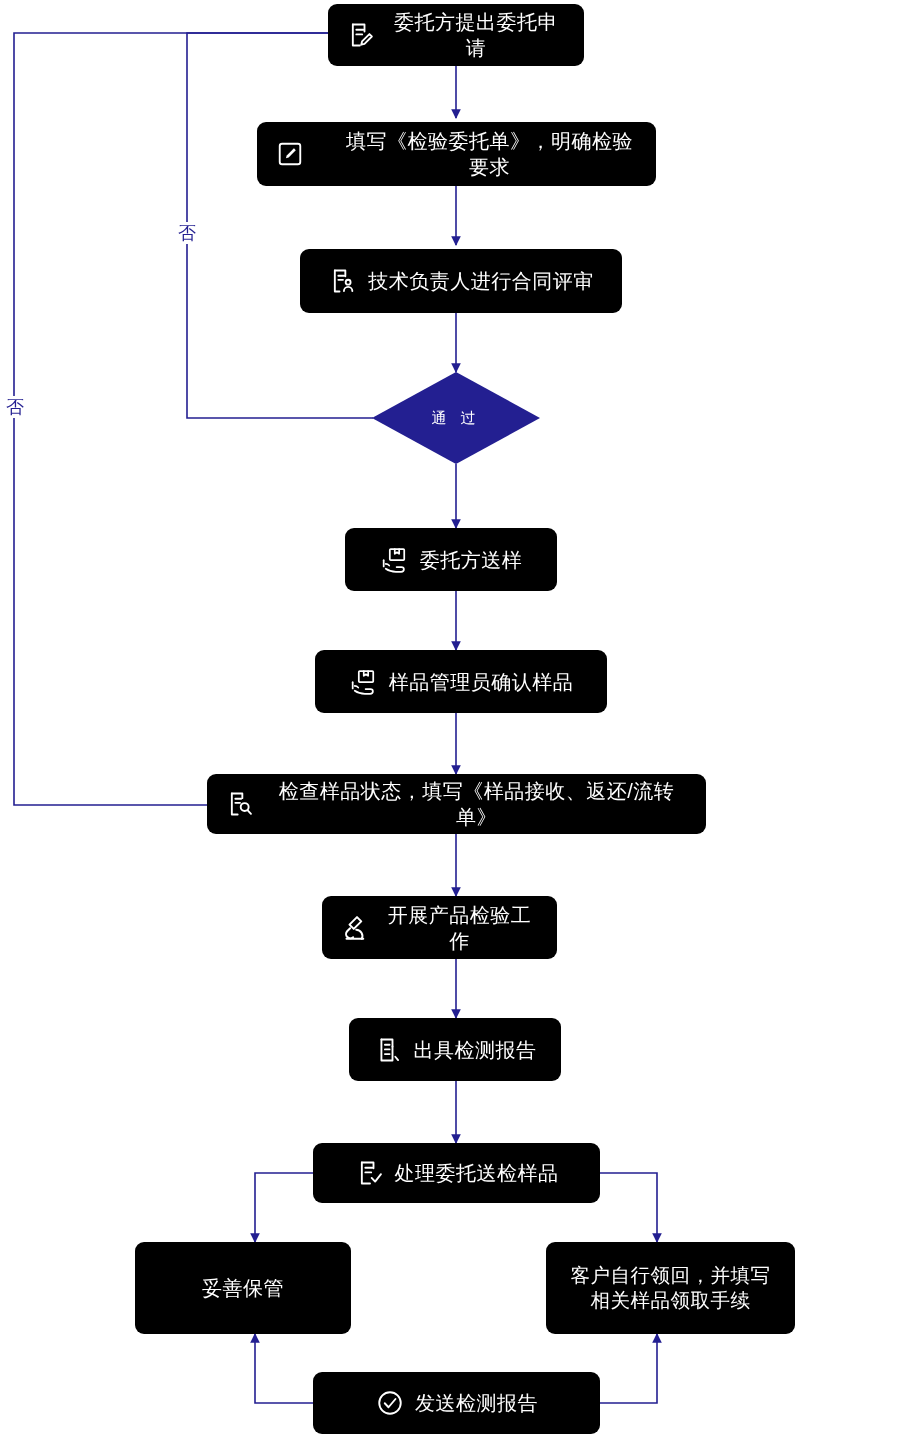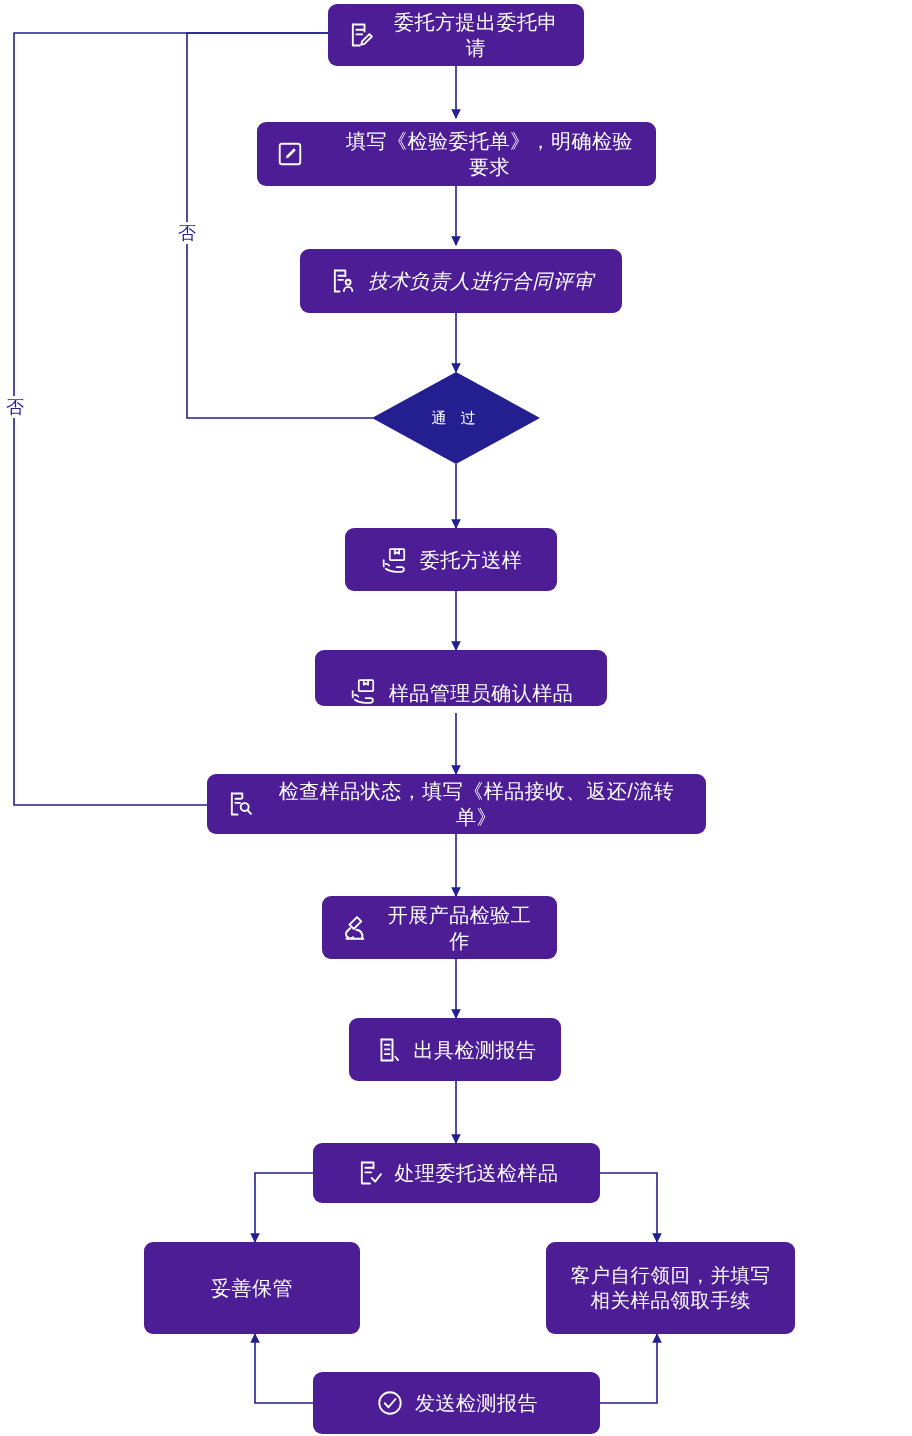--- a/index.html
+++ b/index.html
@@ -21,21 +21,21 @@
     position: absolute;
     left: 0;
     top: 0;
     width: 912px;
     height: 1436px;
     pointer-events: none;
   }
   .node {
     position: absolute;
     box-sizing: border-box;
-    background: #4c1d95;
+    background: #000000;
     color: #ffffff;
     border-radius: 9px;
     display: flex;
     align-items: center;
     justify-content: center;
     gap: 10px;
     font-size: 20px;
     line-height: 1.3;
     letter-spacing: 0.5px;
     text-align: center;
@@ -152,21 +152,21 @@
   <div class="node" style="left:257px; top:122px; width:399px; height:64px;gap:36px;">
     <span class="ico">
       <svg width="28" height="28" viewBox="0 0 24 24" fill="none" stroke="#ffffff" stroke-width="1.6" stroke-linecap="round" stroke-linejoin="round">
         <rect x="3.2" y="3.2" width="17.6" height="17.6" rx="2"></rect>
         <path d="M15.4 7.1 l1.6 1.6 -6.2 6.2 -2.3 .7 .7 -2.3 z" fill="#ffffff" stroke="none"></path>
       </svg>
     </span>
     <span class="node-label">填写《检验委托单》，明确检验要求</span>
   </div>
 
-  <div class="node" style="left:300px; top:249px; width:322px; height:64px;font-style:italic;">
+  <div class="node" style="left:300px; top:249px; width:322px; height:64px;">
     <span class="ico">
       <svg width="28" height="28" viewBox="0 0 24 24" fill="none" stroke="#ffffff" stroke-width="1.6" stroke-linecap="round" stroke-linejoin="round">
         <path d="M5 3 h9 v5"></path>
           <path d="M5 3 v18 h4"></path>
         <path d="M8 7.5 h5"></path>
           <path d="M8 11 h4"></path>
         <circle cx="16.4" cy="13" r="2.1"></circle>
         <path d="M12.8 20.6 a3.6 3.6 0 0 1 7.2 0"></path>
       </svg>
     </span>
@@ -186,21 +186,21 @@
         <rect x="8.5" y="2.6" width="12.5" height="9.6" rx="0.8"></rect>
         <path d="M12.8 2.6 v4 l1.9 -1.3 1.9 1.3 v-4"></path>
         <path d="M3.2 12.2 v5.4"></path>
         <path d="M5 19.6 c2.6 1.8 5.6 2.6 8.8 2.6 h4.5 c1.4 0 2.4 -1 2.4 -2.2 c0 -1.1 -0.9 -1.9 -2.1 -1.9 h-4.2"></path>
         <path d="M5 15.4 c1.3 0 2.2 .5 3 1.4"></path>
       </svg>
     </span>
     <span class="node-label">委托方送样</span>
   </div>
 
-  <div class="node" style="left:315px; top:650px; width:292px; height:56px;align-items:flex-end;">
+  <div class="node" style="left:315px; top:650px; width:292px; height:63px;">
     <span class="ico">
       <svg width="30" height="30" viewBox="0 0 26 24" fill="none" stroke="#ffffff" stroke-width="1.5" stroke-linecap="round" stroke-linejoin="round">
         <rect x="8.5" y="2.6" width="12.5" height="9.6" rx="0.8"></rect>
         <path d="M12.8 2.6 v4 l1.9 -1.3 1.9 1.3 v-4"></path>
         <path d="M3.2 12.2 v5.4"></path>
         <path d="M5 19.6 c2.6 1.8 5.6 2.6 8.8 2.6 h4.5 c1.4 0 2.4 -1 2.4 -2.2 c0 -1.1 -0.9 -1.9 -2.1 -1.9 h-4.2"></path>
         <path d="M5 15.4 c1.3 0 2.2 .5 3 1.4"></path>
       </svg>
     </span>
     <span class="node-label">样品管理员确认样品</span>
@@ -252,21 +252,21 @@
         <path d="M5 3 h10 v5"></path>
           <path d="M5 3 v18 h7"></path>
         <path d="M8 7.5 h6"></path>
           <path d="M8 11.5 h5"></path>
         <path d="M13.4 16.2 l3 3.2 5 -6.4"></path>
       </svg>
     </span>
     <span class="node-label">处理委托送检样品</span>
   </div>
 
-  <div class="node" style="left:144px; top:1242px; width:216px; height:92px;">
+  <div class="node" style="left:135px; top:1242px; width:216px; height:92px;">
     <span class="node-label">妥善保管</span>
   </div>
 
   <div class="node two-line" style="left:546px; top:1242px; width:249px; height:92px;">
     <span class="node-label">客户自行领回，并填写
 相关样品领取手续</span>
   </div>
 
   <div class="node" style="left:313px; top:1372px; width:287px; height:62px;">
     <span class="ico">

